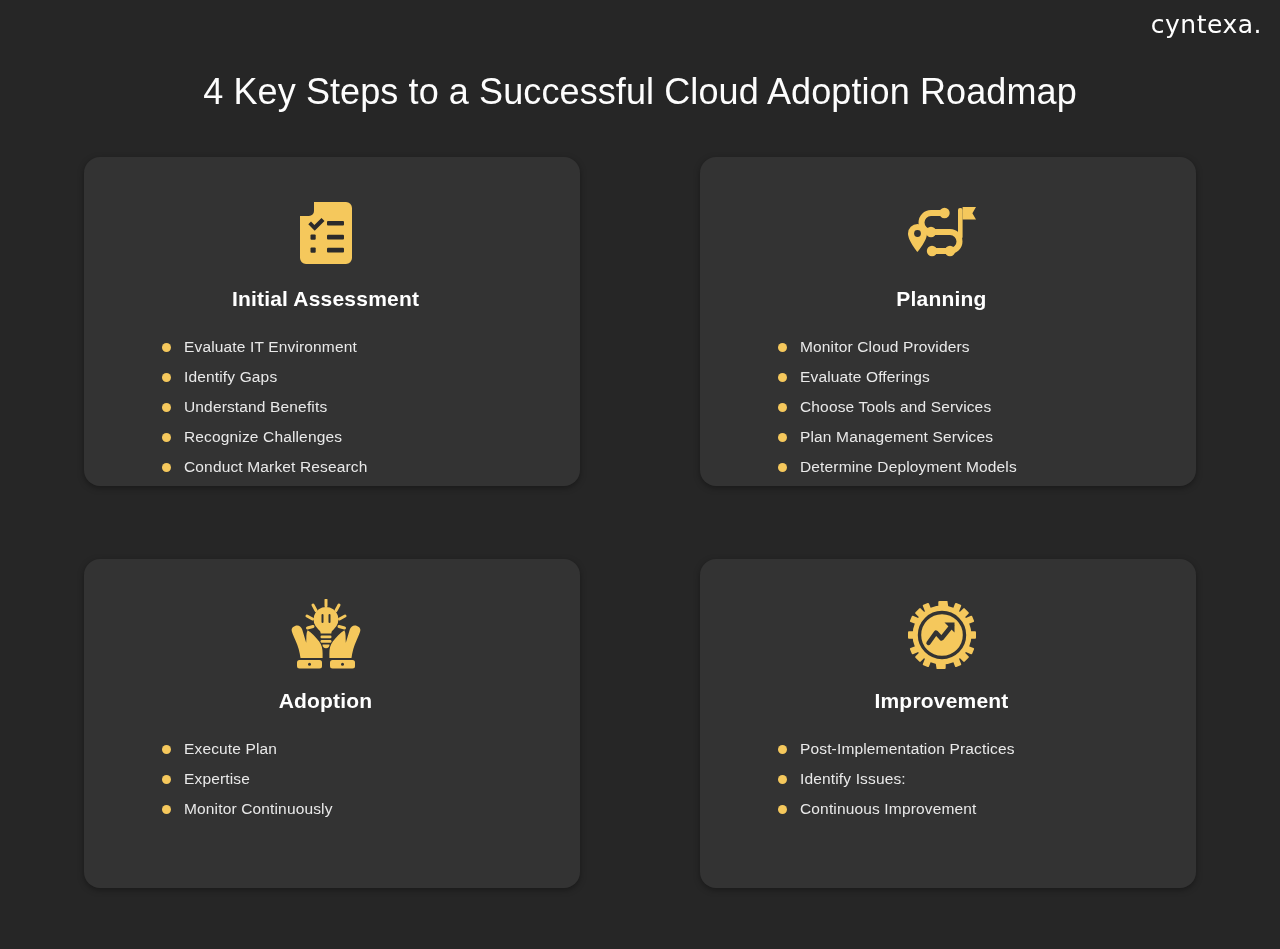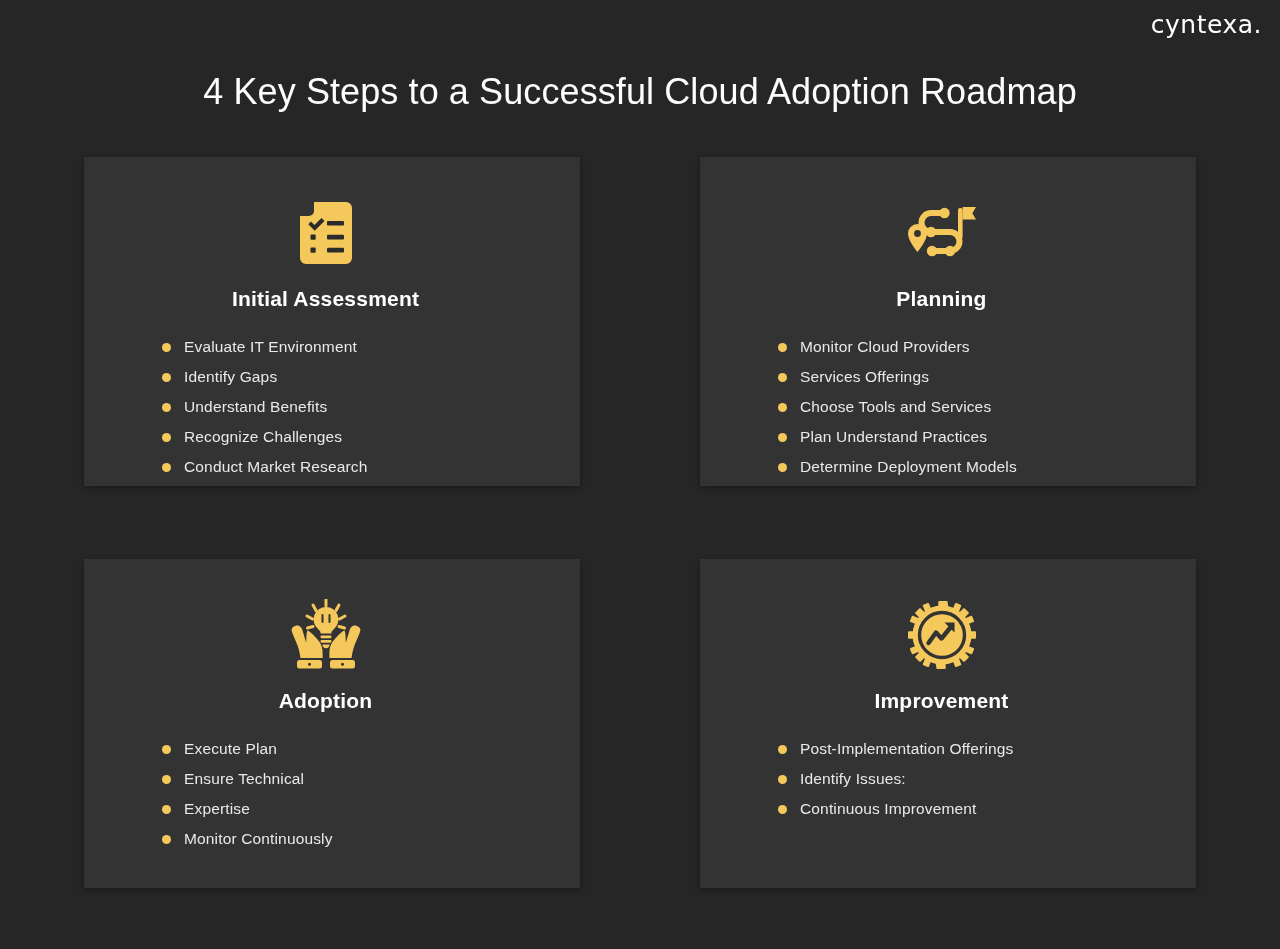--- a/index.html
+++ b/index.html
@@ -67,20 +67,21 @@
 
   .card {
     background: #333333;
     box-shadow: 0 2px 6px rgba(0,0,0,0.35);
     box-sizing: border-box;
     padding: 30px 13px 0 0;
     display: flex;
     flex-direction: column;
     align-items: center;
     position: relative;
+    border-radius: 16px;
   }
 
   .card-icon {
     height: 78px;
     display: flex;
     align-items: center;
     justify-content: center;
     margin-top: 7px;
   }
 
@@ -199,29 +200,29 @@
         </svg>
       </div>
       <div class="card-title">Planning</div>
       <ul class="card-list">
         <li>
             <span class="bullet"></span>
             <span class="li-text">Monitor Cloud Providers</span>
           </li>
         <li>
             <span class="bullet"></span>
-            <span class="li-text">Services Offerings</span>
+            <span class="li-text">Evaluate Offerings</span>
           </li>
         <li>
             <span class="bullet"></span>
             <span class="li-text">Choose Tools and Services</span>
           </li>
         <li>
             <span class="bullet"></span>
-            <span class="li-text">Plan Understand Practices</span>
+            <span class="li-text">Plan Management Services</span>
           </li>
         <li>
             <span class="bullet"></span>
             <span class="li-text">Determine Deployment Models</span>
           </li>
       </ul>
     </div>
 
     <div class="card">
       <div class="card-icon">
@@ -255,24 +256,20 @@
           <rect x="41" y="61" width="25" height="8.5" rx="2.5" fill="#f5c85c"></rect>
           <circle cx="20.5" cy="65.2" r="1.5" fill="#333333"></circle>
           <circle cx="53.5" cy="65.2" r="1.5" fill="#333333"></circle>
         </svg>
       </div>
       <div class="card-title">Adoption</div>
       <ul class="card-list">
         <li>
             <span class="bullet"></span>
             <span class="li-text">Execute Plan</span>
-          </li>
-        <li>
-            <span class="bullet"></span>
-            <span class="li-text">Ensure Technical</span>
           </li>
         <li>
             <span class="bullet"></span>
             <span class="li-text">Expertise</span>
           </li>
         <li>
             <span class="bullet"></span>
             <span class="li-text">Monitor Continuously</span>
           </li>
       </ul>
@@ -308,21 +305,21 @@
           <circle cx="34" cy="34" r="22.5" fill="none" stroke="#333333" stroke-width="3.4"></circle>
 
           <path d="M20.5 42 L28 31.5 L33.5 37.5 L44 24.5" fill="none" stroke="#333333" stroke-width="4.4" stroke-linecap="round" stroke-linejoin="round"></path>
           <path d="M36.5 21.5 H46.5 V31.5 Z" fill="#333333"></path>
         </svg>
       </div>
       <div class="card-title">Improvement</div>
       <ul class="card-list">
         <li>
             <span class="bullet"></span>
-            <span class="li-text">Post-Implementation Offerings</span>
+            <span class="li-text">Post-Implementation Practices</span>
           </li>
         <li>
             <span class="bullet"></span>
             <span class="li-text">Identify Issues:</span>
           </li>
         <li>
             <span class="bullet"></span>
             <span class="li-text">Continuous Improvement</span>
           </li>
       </ul>

